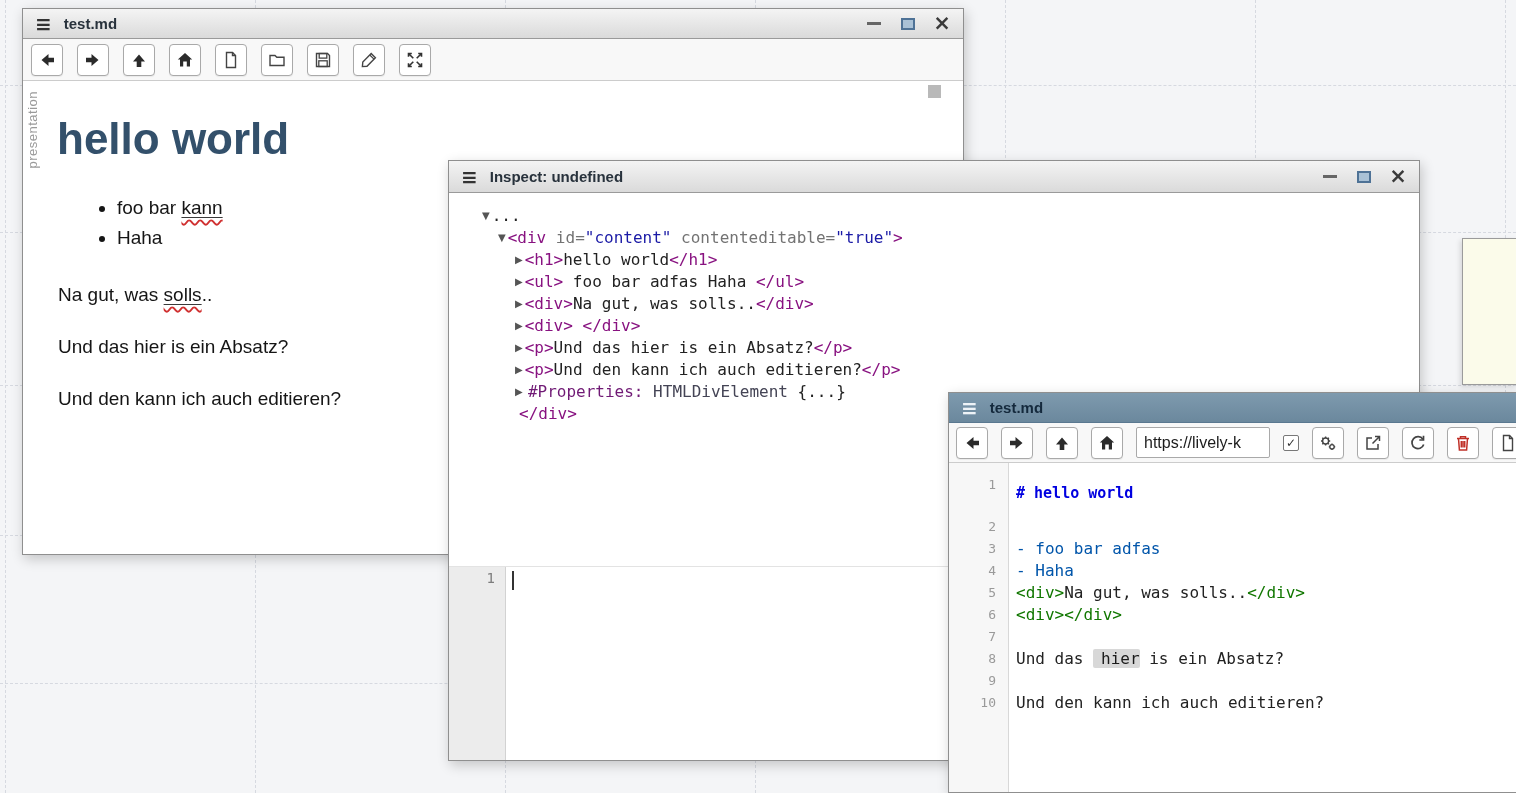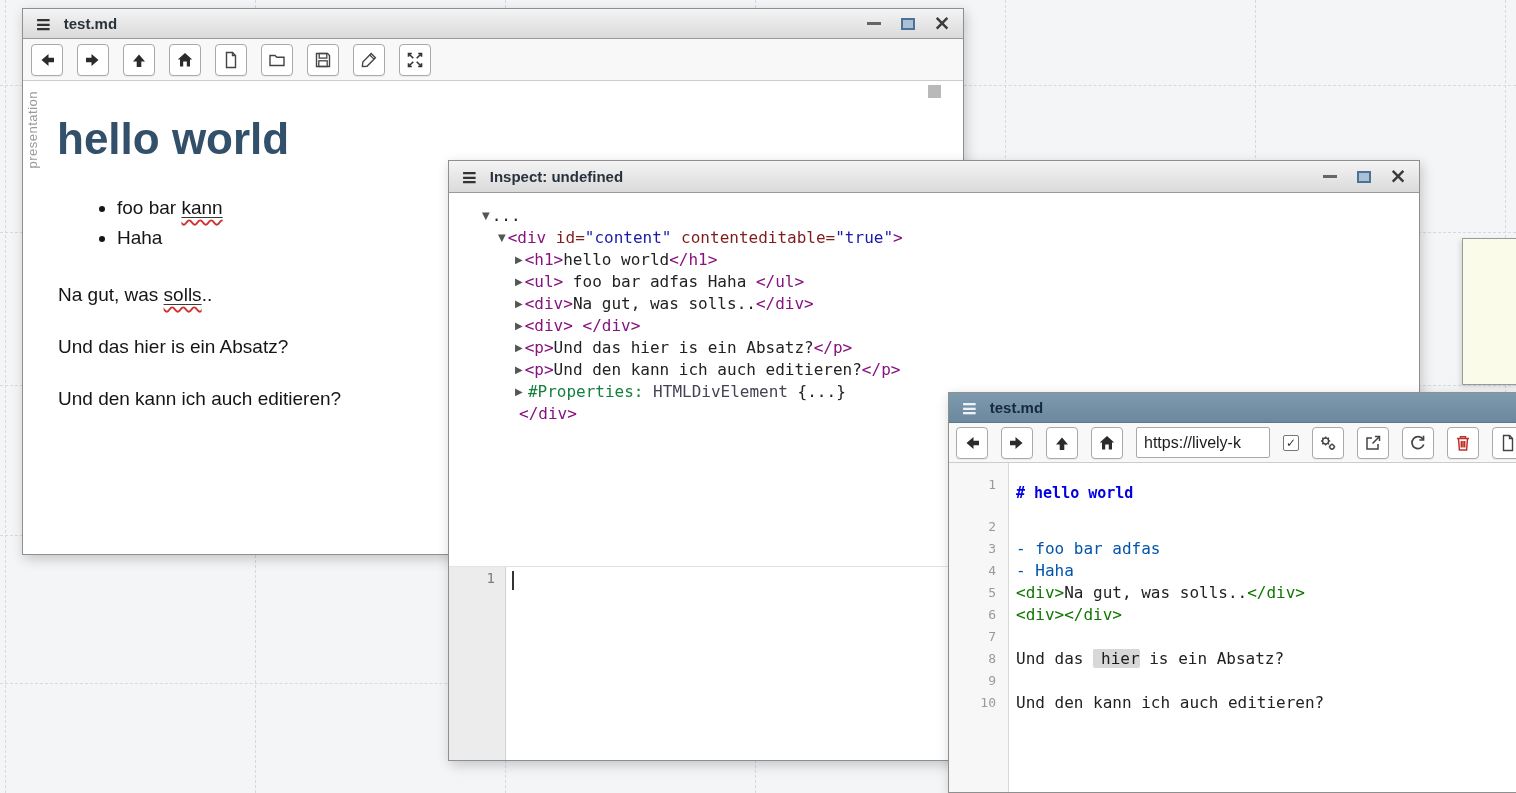--- a/index.html
+++ b/index.html
@@ -88,23 +88,23 @@
   
   .w2-content { position:relative; flex:1; background:#fff; overflow:hidden;
     font-family:"DejaVu Sans Mono", monospace; }
   .ins-tree { padding-top:12px; }
   .ins-line { height:22px; line-height:22px; font-size:16px; white-space:pre; color:#222; cursor:pointer; }
   .ind0 { padding-left:33px; }
   .ind1 { padding-left:49px; }
   .ind2 { padding-left:66px; }
   .ind3 { padding-left:70px; }
   .tk.tag  { color:#881280; }
-  .tk.attr { color:#7f1d1d; }
+  .tk.attr { color:#737373; }
   .tk.str  { color:#1a1aa6; }
-  .tk.prop { color:#15803d;margin-top:36px; }
+  .tk.prop { color:#701a75;margin-top:36px; }
   .tk.cls  { color:#445; }
   .tk.plain{ color:#222; }
   .tk.tri  { color:#555; font-size:10px; font-family:"DejaVu Sans",sans-serif; vertical-align:2px; margin-right:2px; }
   .ins-editor { position:absolute; left:0; right:0; top:373px; bottom:0; background:#fff; border-top:1px solid #e3e3e3; }
   .ins-gutter {
     position:absolute; left:0; top:0; bottom:0; width:57px; background:#ececec;
     border-right:1px solid #d2d2d2; text-align:right; padding:3px 10px 0 0;
     font:14px "DejaVu Sans Mono", monospace; color:#7d7d7d;
   }
   .ins-cursor { position:absolute; left:63px; top:4px; width:2px; height:19px; background:#333; }

